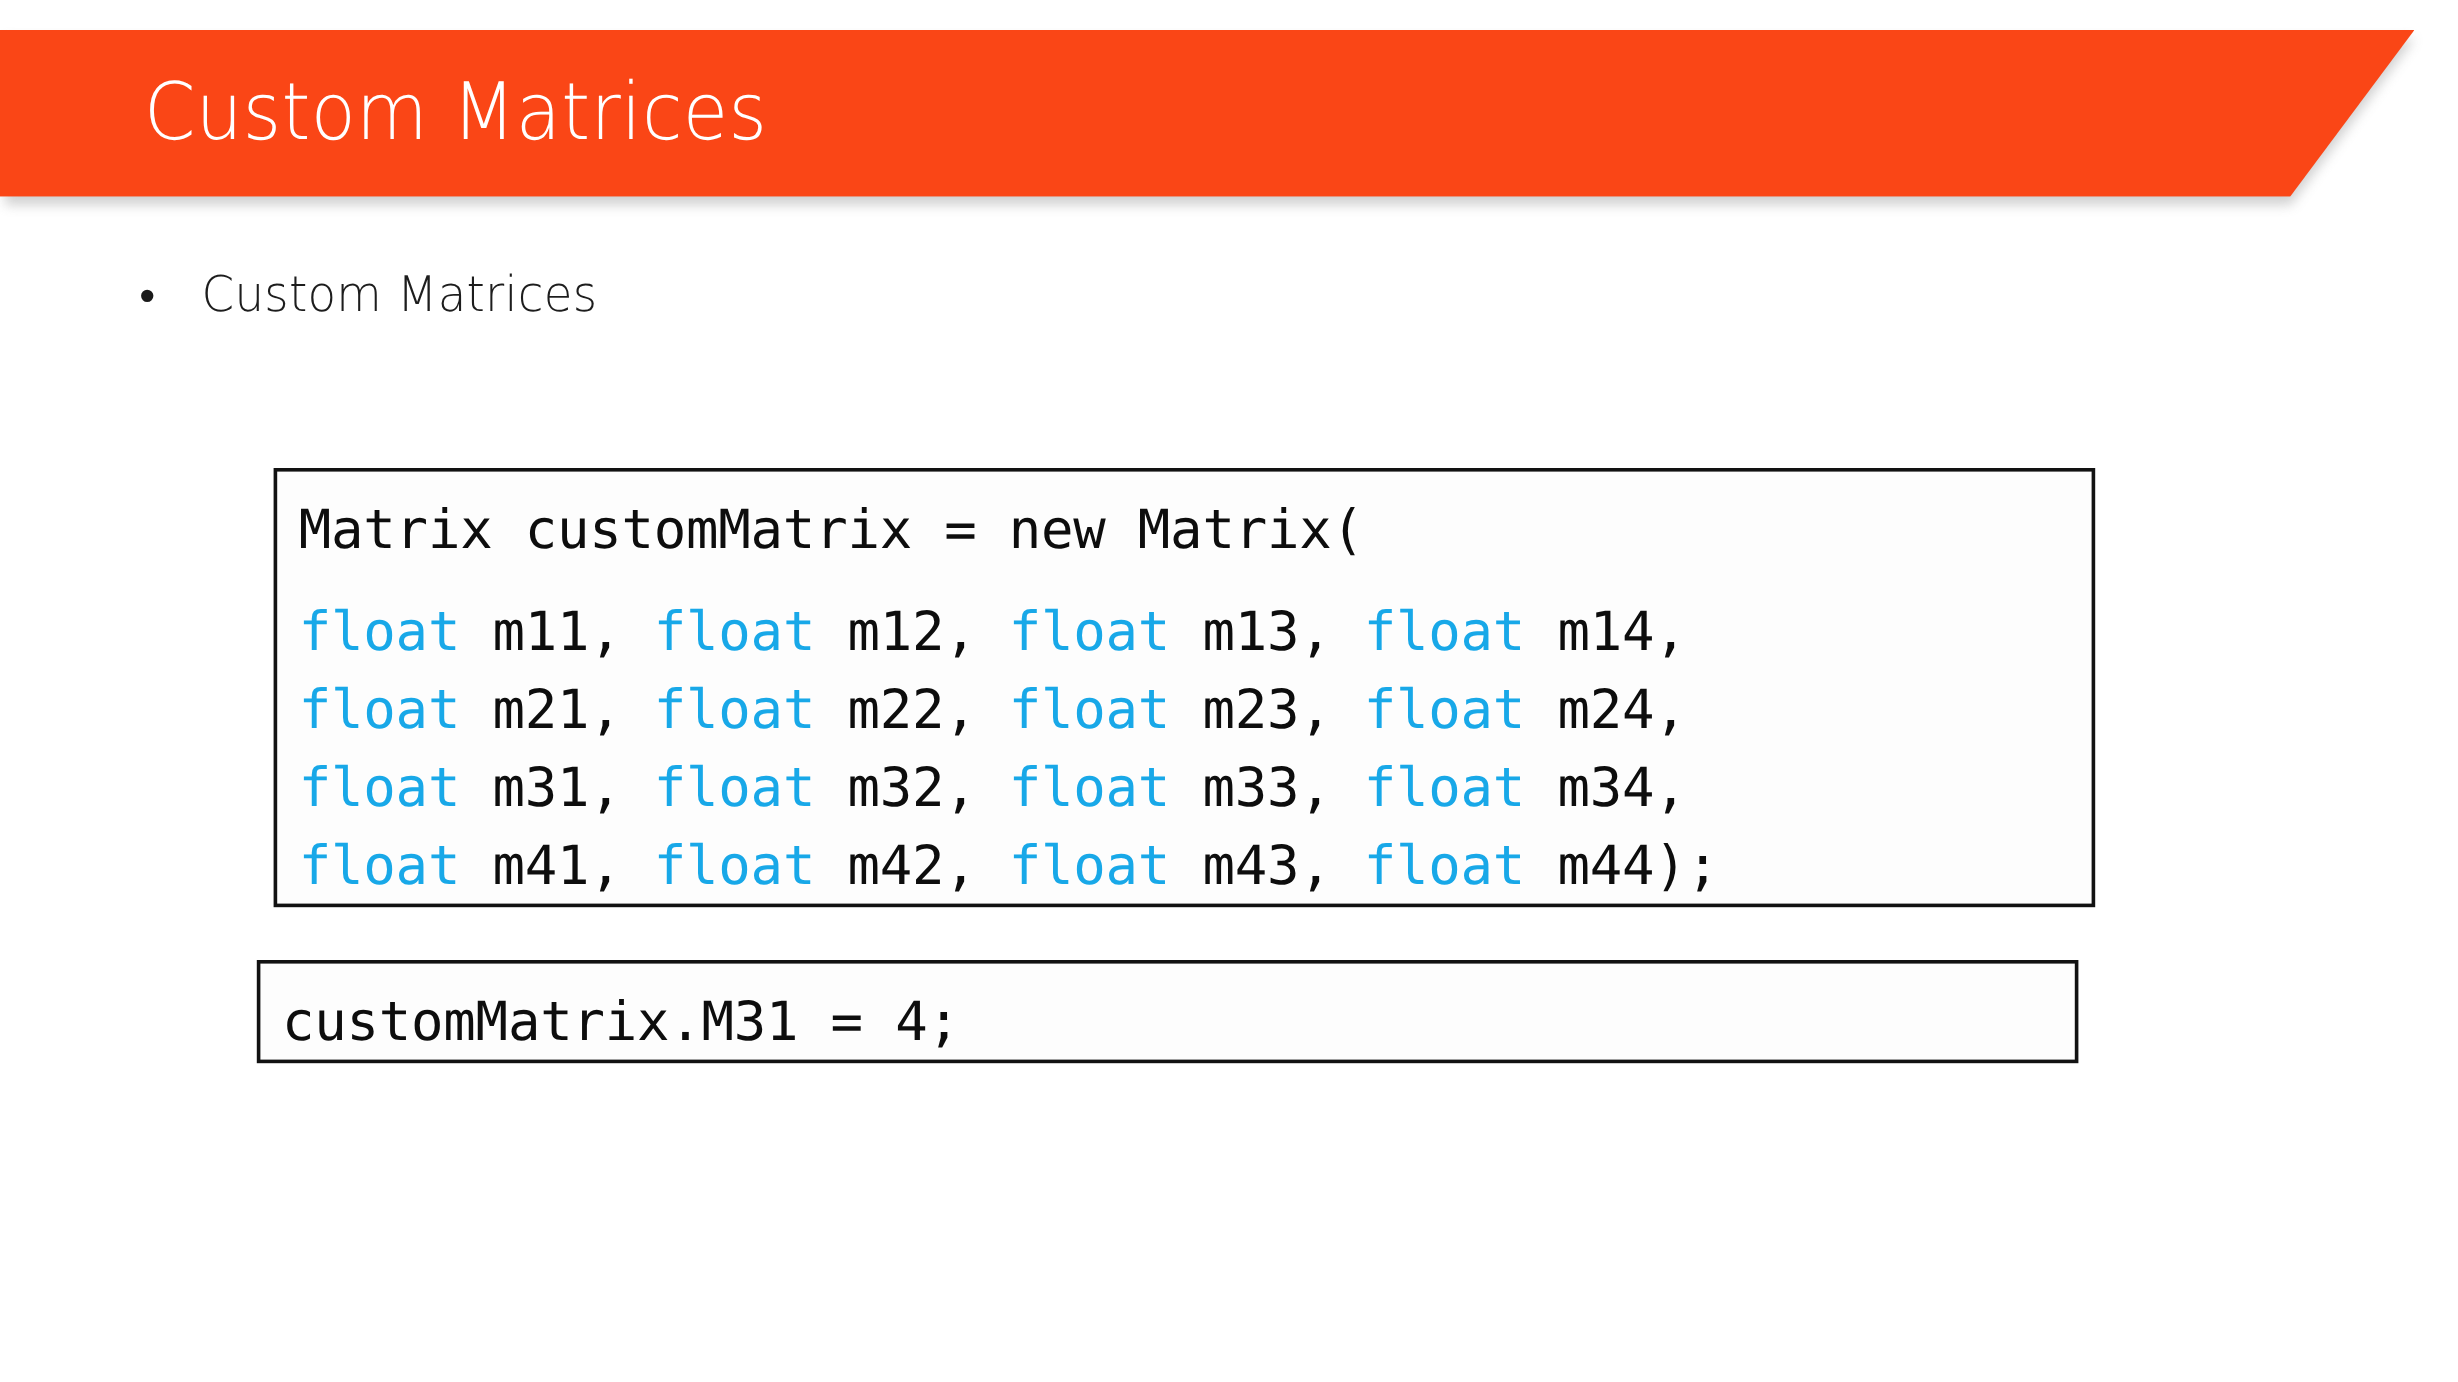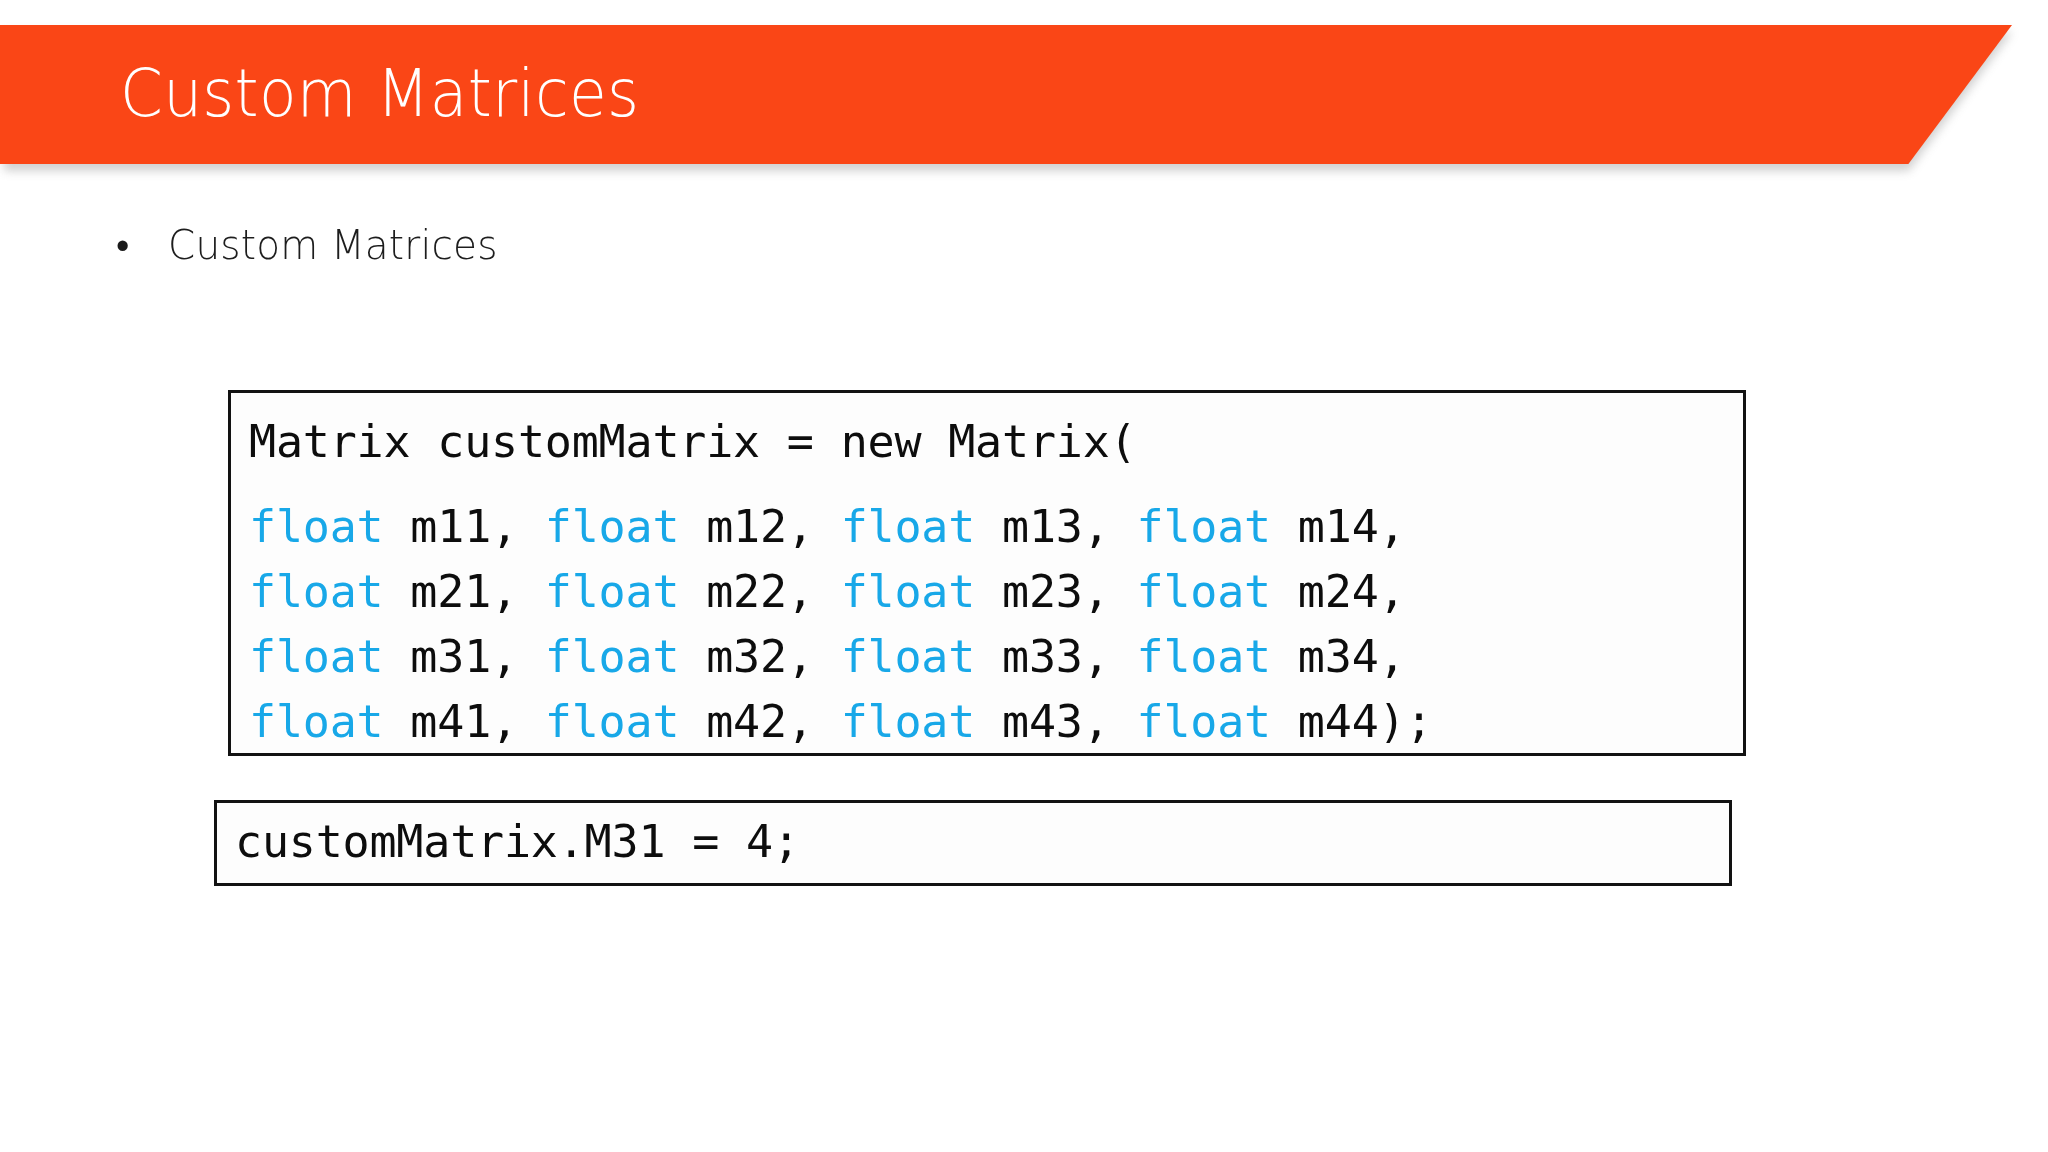--- a/index.html
+++ b/index.html
@@ -112,21 +112,21 @@
     width: 1518px;
     height: 366px;
     padding: 16px 12px 10px 18px;
     margin-left: 28px;
   }
   #code-box-assignment {
     left: 214px;
     top: 800px;
     width: 1518px;
     height: 86px;
-    padding: 6px 0 6px 18px;
+    padding: 16px 0 6px 18px;
   }
   .code-line {
     font-family: "DejaVu Sans Mono", monospace;
     font-size: 45px;
     line-height: 65px;
     color: #0d0d0d;
     white-space: pre;
     letter-spacing: -0.2px;
   }
   #code-line-signature {

